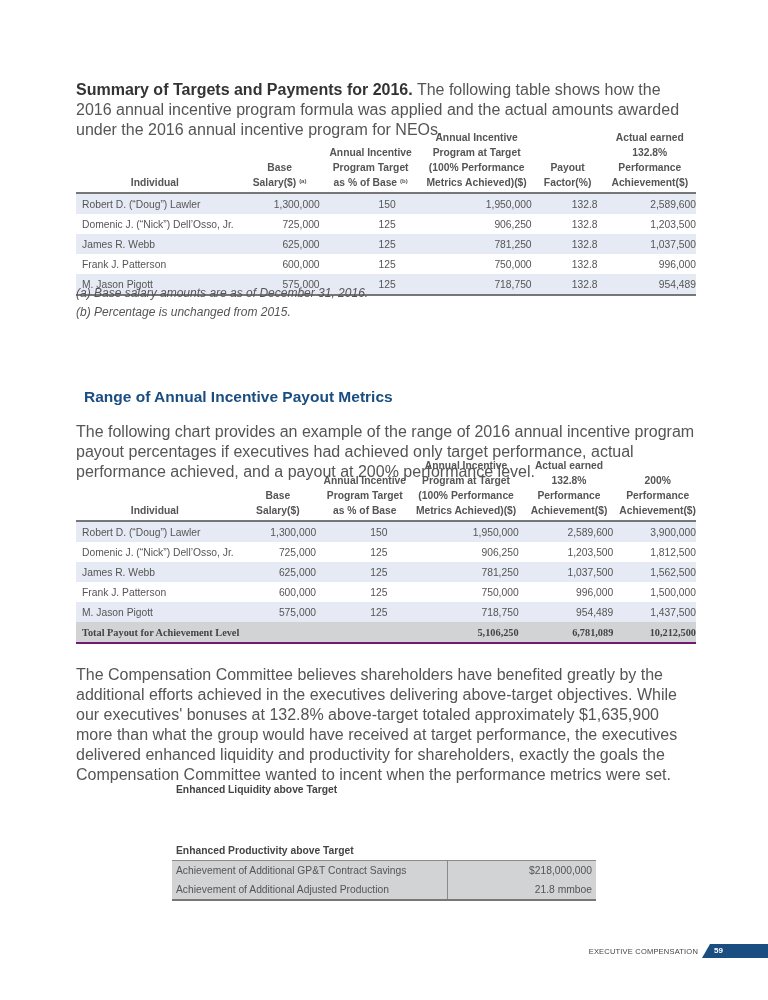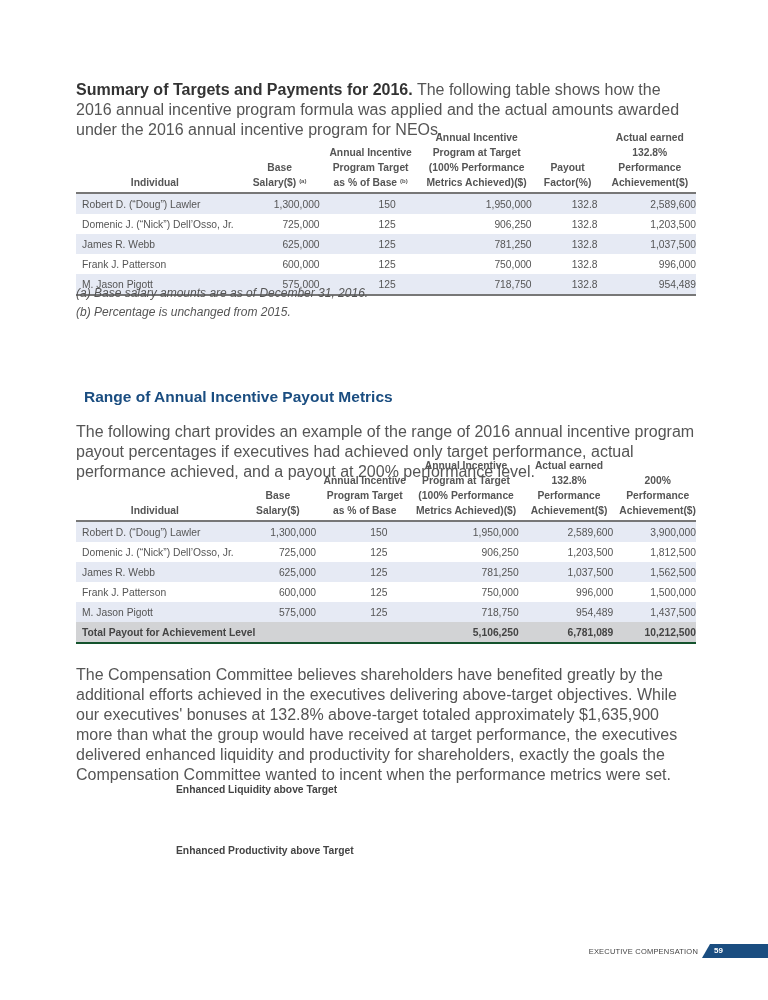--- a/index.html
+++ b/index.html
@@ -10,21 +10,21 @@
   p.lead b { color: #333; }
   h2 { position: absolute; left: 0; margin: 8px; font-size: 15.5px; font-weight: bold; color: #1a4d80; }
   table.data { position: absolute; left: 0; width: 620px; border-collapse: collapse; font-size: 10.3px; color: #555; }
   table.data th { font-weight: bold; color: #555; text-align: center; vertical-align: bottom; line-height: 15px; padding: 0 0 2px 6px; }
   table.data th.first { text-align: center; padding-left: 0; }
   table.data thead tr { border-bottom: 2px solid #777; }
   table.data td { text-align: right; height: 20px; padding: 0 0 0 6px; white-space: nowrap; }
   table.data td.first { text-align: left; }
   table.data tbody tr:nth-child(odd) { background: #e6eaf4; }
   table.data tbody tr.last { border-bottom: 2px solid #777; }
-  table.data tr.total { background: #d2d3d5 !important; font-weight: bold; color: #444; border-bottom: 2px solid #14532d; }
+  table.data tr.total { background: #d2d3d5 !important; font-weight: bold; color: #444; border-bottom: 2px solid #701a75; font-family: Liberation Serif, serif; }
   sup { font-size: 6px; vertical-align: top; position: relative; top: -1px; }
   .note { position: absolute; left: 0; font-size: 12px; font-style: italic; color: #555; margin: 0; }
   .ach { position: absolute; left: 96px; width: 424px; font-size: 10.3px; margin-top: 20px; }
   .ach .hdr { font-weight: bold; color: #444; height: 18px; line-height: 18px; padding-left: 4px; }
   .ach table { width: 100%; border-collapse: collapse; border-top: 1px solid #8a8a8a; border-bottom: 2px solid #777; }
   .ach td { height: 19px; padding: 0 4px; color: #555; }
   .ach td.val { text-align: right; border-left: 1px solid #8a8a8a; width: 140px; }
   .ach.liq table { background: #e6eaf4; }
   .ach.prod table { background: #d2d3d5; }
   .footer { position: absolute; right: 0; top: 944px; height: 14px; display: flex; align-items: center; }
@@ -166,19 +166,31 @@
   <div class="ach liq" style="top:761px;">
     <div class="hdr">Enhanced Liquidity above Target</div>
     <table>
       <tbody>
     </tbody>
       </table>
   </div>
 
   <div class="ach prod" style="top:822px;">
     <div class="hdr">Enhanced Productivity above Target</div>
+    <table>
+      <tbody>
+          <tr>
+            <td>Achievement of Additional GP&amp;T Contract Savings</td>
+            <td class="val">$218,000,000</td>
+          </tr>
+      <tr>
+            <td>Achievement of Additional Adjusted Production</td>
+            <td class="val">21.8 mmboe</td>
+          </tr>
+    </tbody>
+      </table>
   </div>
 </div>
 
 <div class="footer">
   <span class="label">EXECUTIVE COMPENSATION</span>
   <span class="tab">59</span>
 </div>
 
 </body></html>

